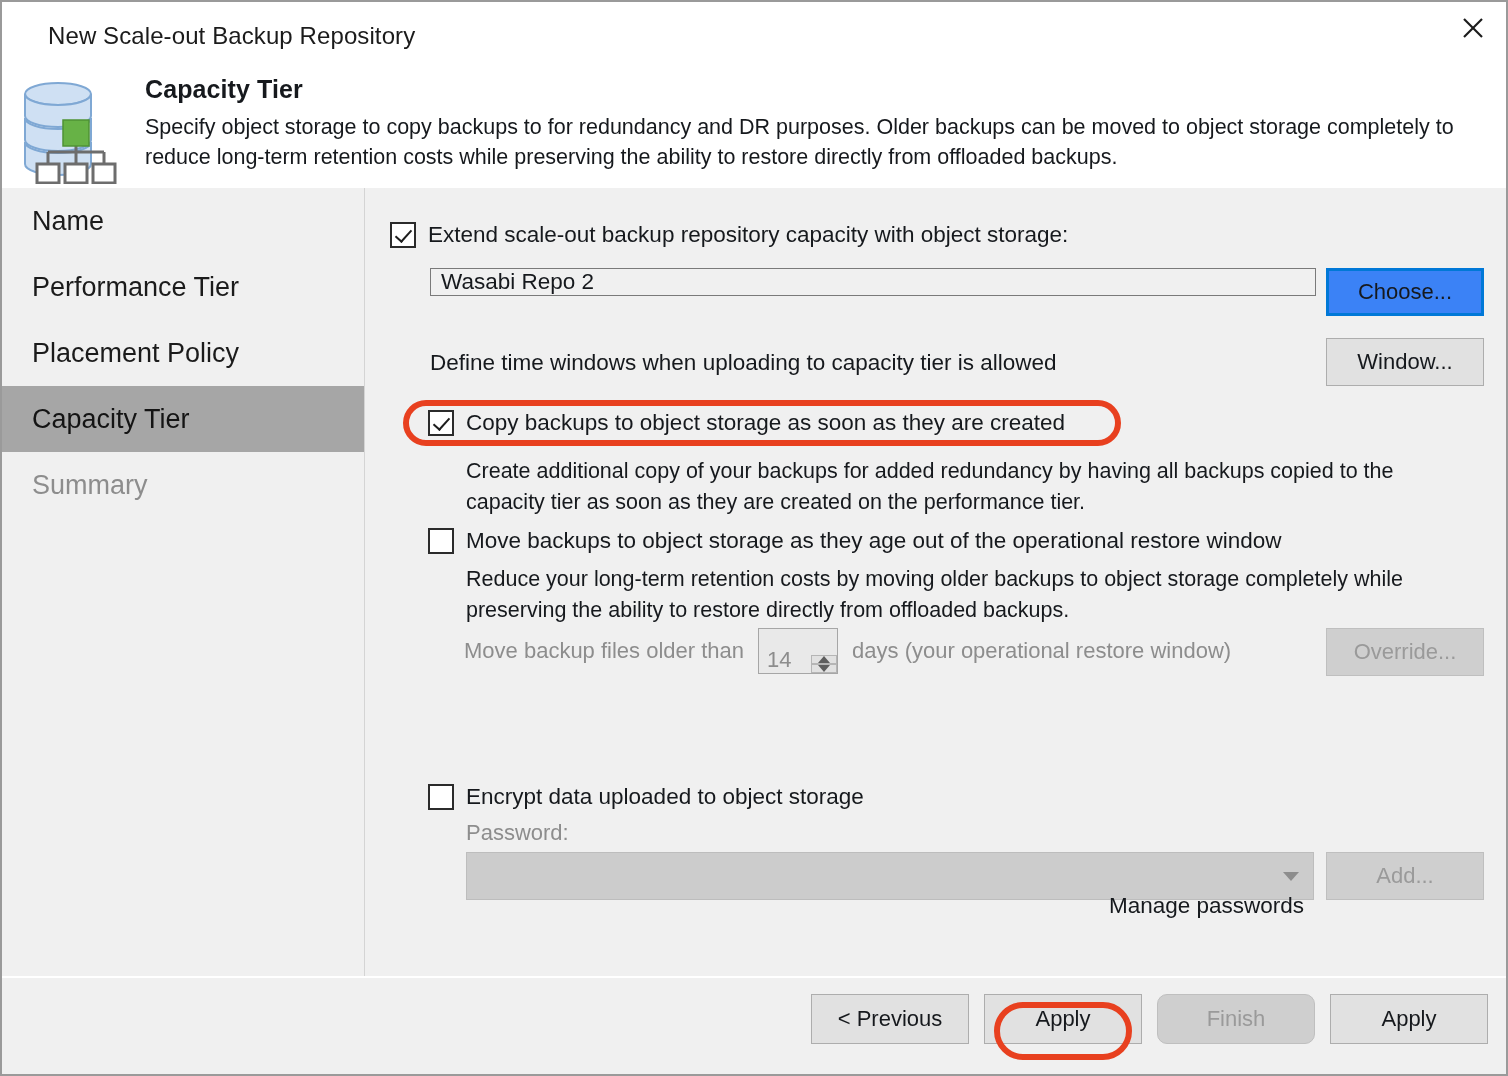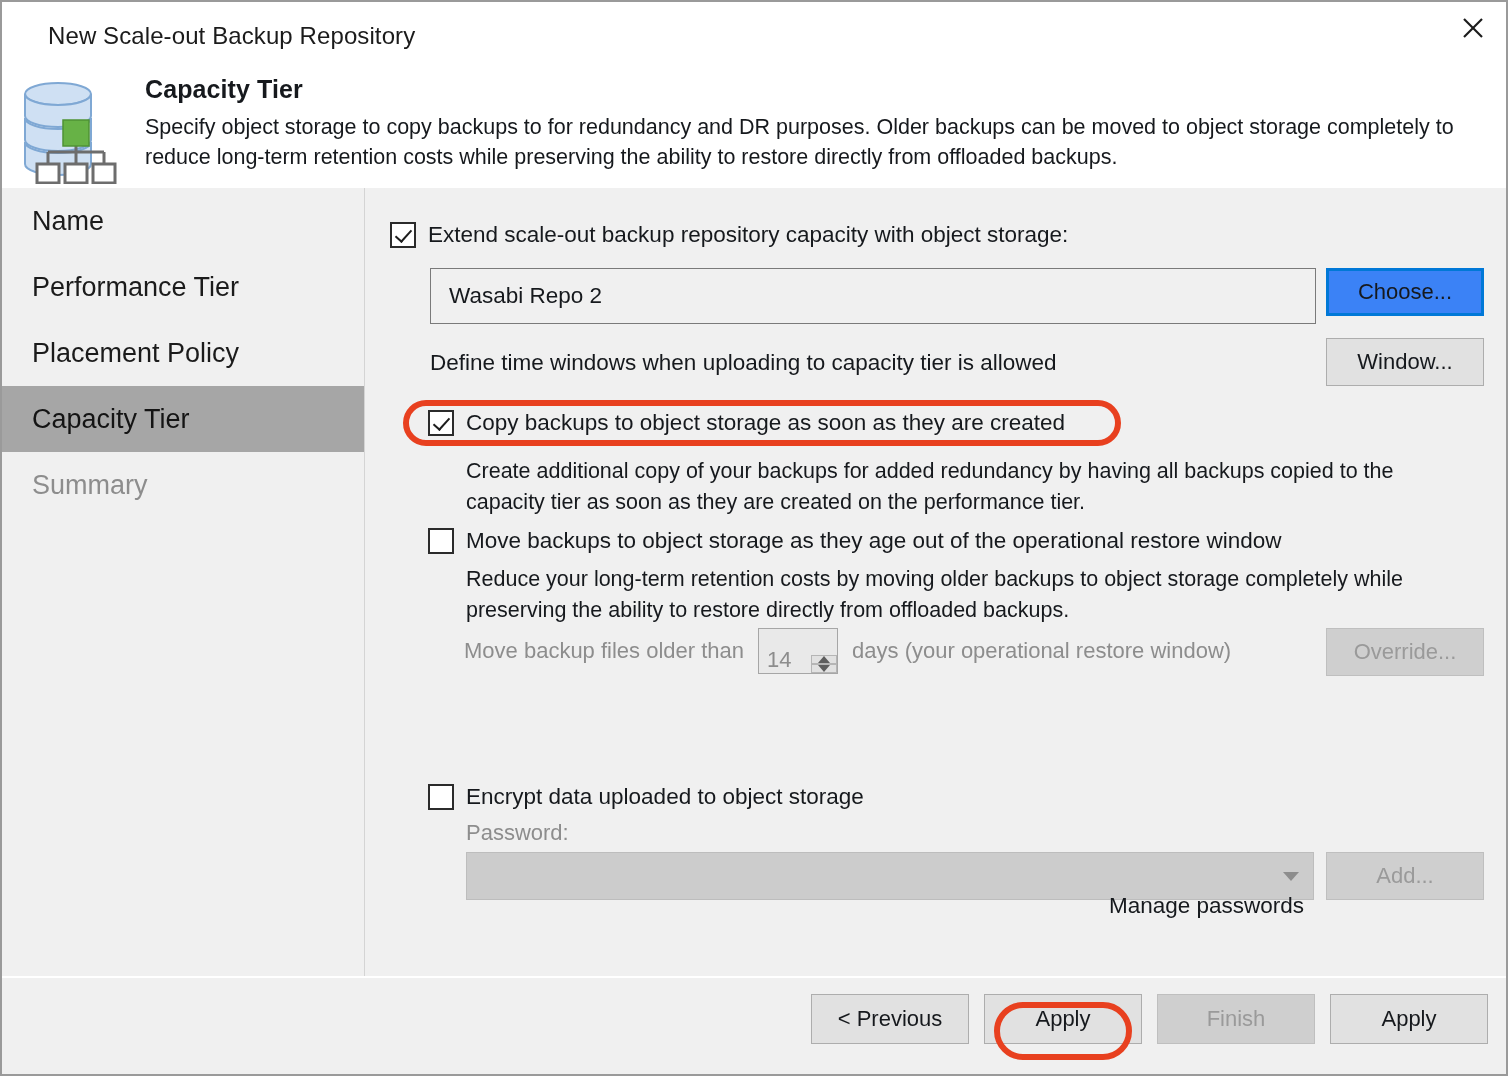--- a/index.html
+++ b/index.html
@@ -164,27 +164,27 @@
   }
 
   .desc {
     font-size: 21.5px;
     line-height: 31px;
     color: #16191d;
   }
 
   
   .textbox {
-    height: 56px;
+    height: 28px;
     border: 1px solid #7a7a7a;
     background: #f0f0f0;
     box-sizing: border-box;
     display: flex;
     align-items: center;
-    padding-left: 18px;
+    padding-left: 10px;
     font-size: 22.5px;
     color: #16191d;
   }
 
   
   .btn {
     border: 1px solid #adadad;
     background: #e1e1e1;
     font-family: "Liberation Sans", sans-serif;
     font-size: 22px;
@@ -417,20 +417,20 @@
 
     <div class="row btn disabled" style="left:960px; top:664px; width:158px; height:48px;">Add...</div>
 
     <div class="row link" style="left:743px; top:705px;">Manage passwords</div>
 
   </div>
 
   <div class="footer">
     <div class="btn" style="left:809px;">&lt; Previous</div>
     <div class="btn" style="left:982px;">Apply</div>
-    <div class="btn disabled" style="left:1155px;">Finish</div>
+    <div class="btn disabled" style="left:1155px;border-radius:10px;">Finish</div>
     <div class="btn" style="left:1328px;">Apply</div>
   </div>
 
   <div class="annot" id="annot-copy"></div>
   <div class="annot" id="annot-apply"></div>
 
 </div>
 
 </body></html>

